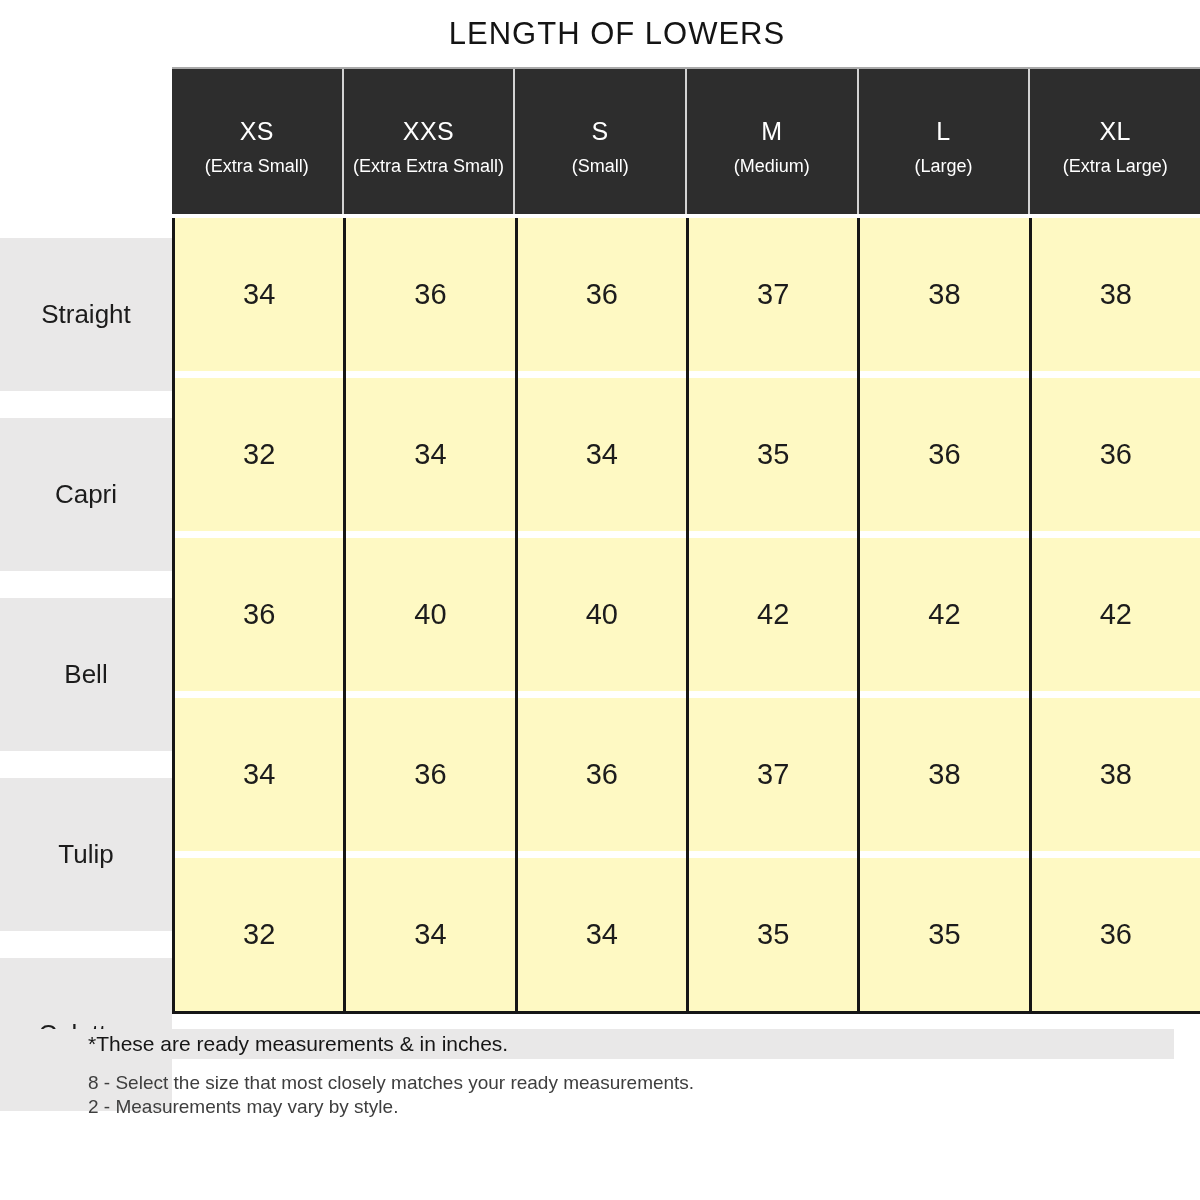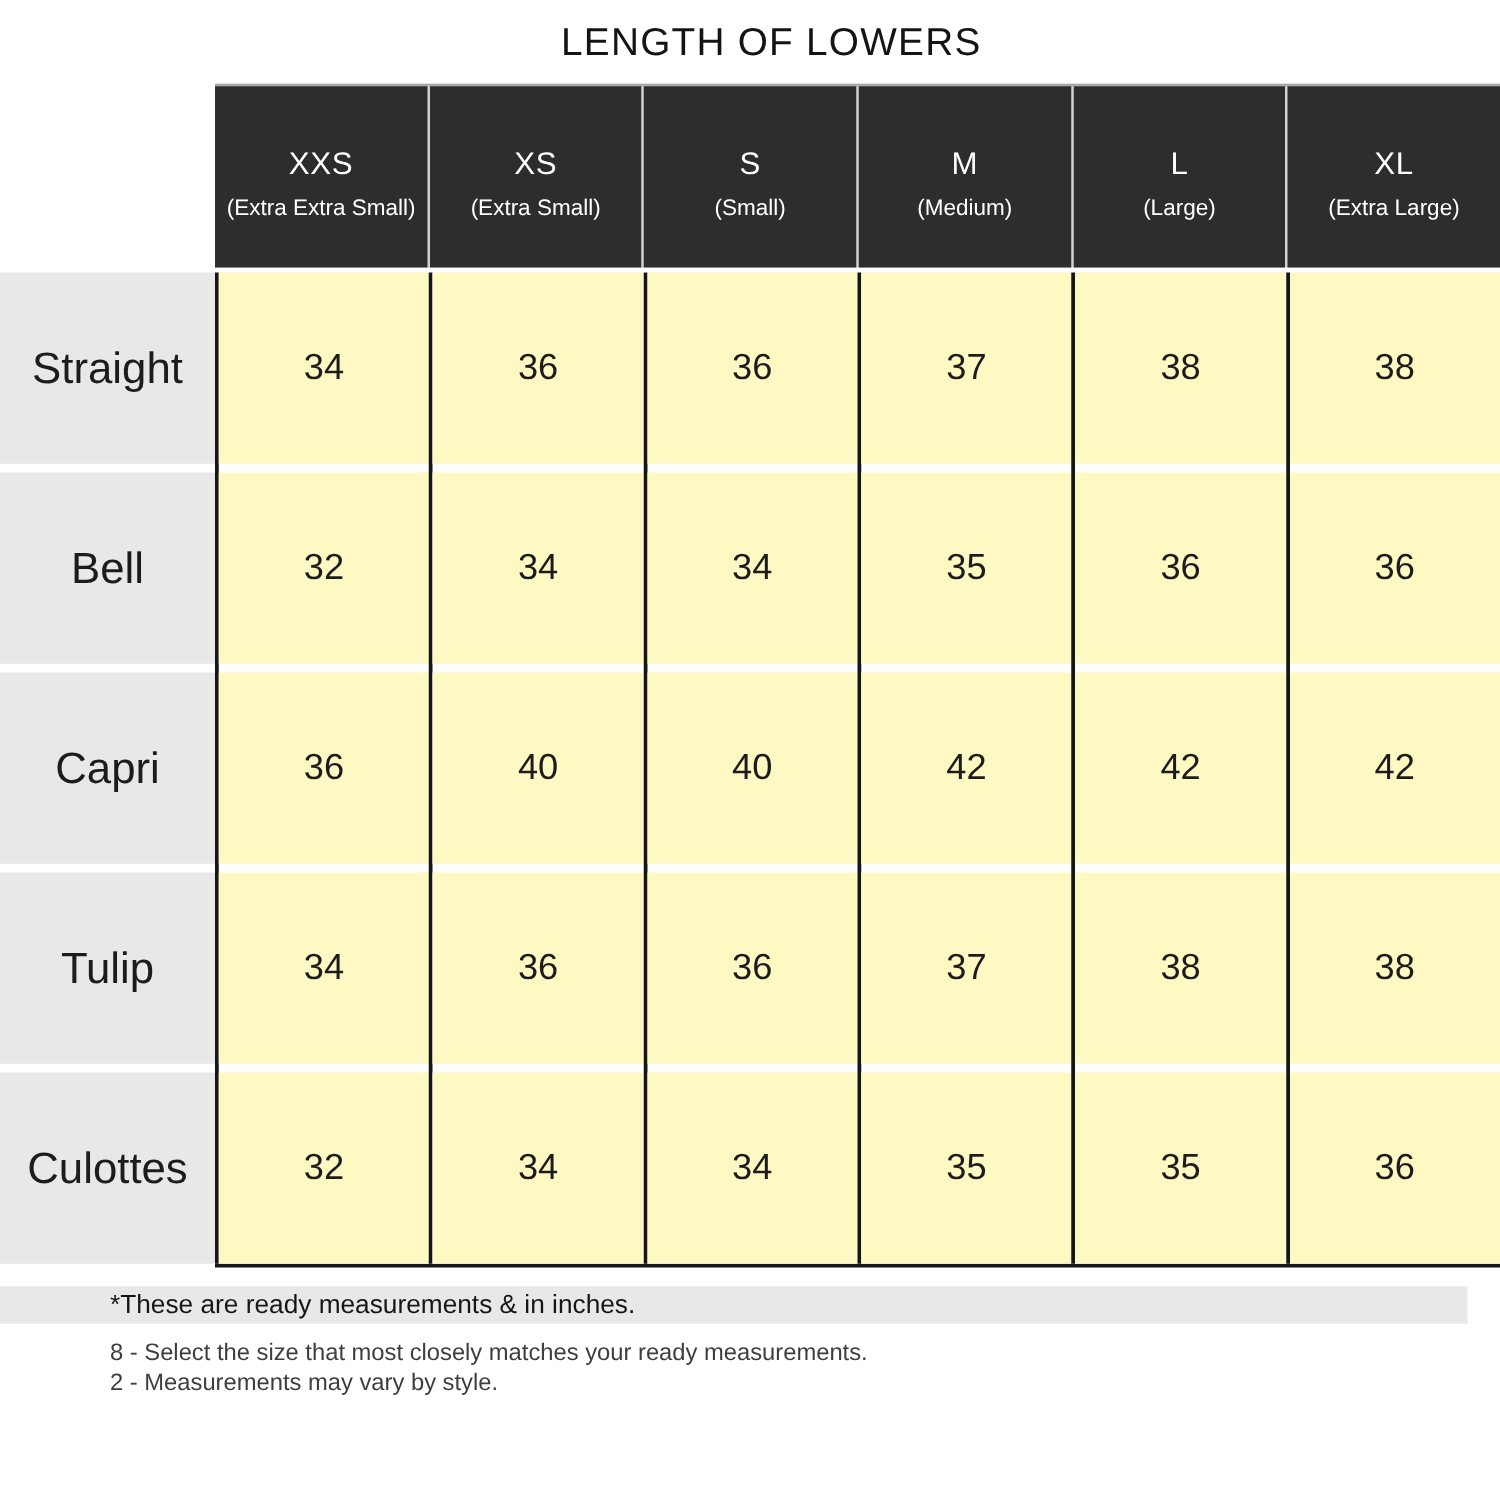--- a/index.html
+++ b/index.html
@@ -55,22 +55,23 @@
     display: flex;
     flex-direction: column;
     gap: 7px;
   }
   .label-cell {
     height: 153px;
     background: #e9e8e8;
     display: flex;
     align-items: center;
     justify-content: center;
-    font-size: 35px;
+    font-size: 26px;
     color: #1c1c1c;
+    margin-top: 20px;
   }
 
   
   .data-cols {
     position: absolute;
     left: 172px; top: 218px;
     width: 1028px;
     box-sizing: border-box;
     display: flex;
     border-bottom: 3px solid #161616;
@@ -118,49 +119,49 @@
 </style>
 </head>
 <body>
 
 <div class="page">
 
   <div class="title">LENGTH OF LOWERS</div>
 
   <div class="header-row">
     <div class="header-cell">
+      <div class="size-abbr">XS</div>
+      <div class="size-full">(Extra Small)</div>
+    </div>
+    <div class="header-cell">
       <div class="size-abbr">XXS</div>
       <div class="size-full">(Extra Extra Small)</div>
     </div>
     <div class="header-cell">
-      <div class="size-abbr">XS</div>
-      <div class="size-full">(Extra Small)</div>
-    </div>
-    <div class="header-cell">
       <div class="size-abbr">S</div>
       <div class="size-full">(Small)</div>
     </div>
     <div class="header-cell">
       <div class="size-abbr">M</div>
       <div class="size-full">(Medium)</div>
     </div>
     <div class="header-cell">
       <div class="size-abbr">L</div>
       <div class="size-full">(Large)</div>
     </div>
     <div class="header-cell">
       <div class="size-abbr">XL</div>
       <div class="size-full">(Extra Large)</div>
     </div>
   </div>
 
   <div class="label-col">
     <div class="label-cell">Straight</div>
+    <div class="label-cell">Capri</div>
     <div class="label-cell">Bell</div>
-    <div class="label-cell">Capri</div>
     <div class="label-cell">Tulip</div>
     <div class="label-cell">Culottes</div>
   </div>
 
   <div class="data-cols">
     <div class="data-col">
       <div class="data-cell">34</div>
       <div class="data-cell">32</div>
       <div class="data-cell">36</div>
       <div class="data-cell">34</div>

